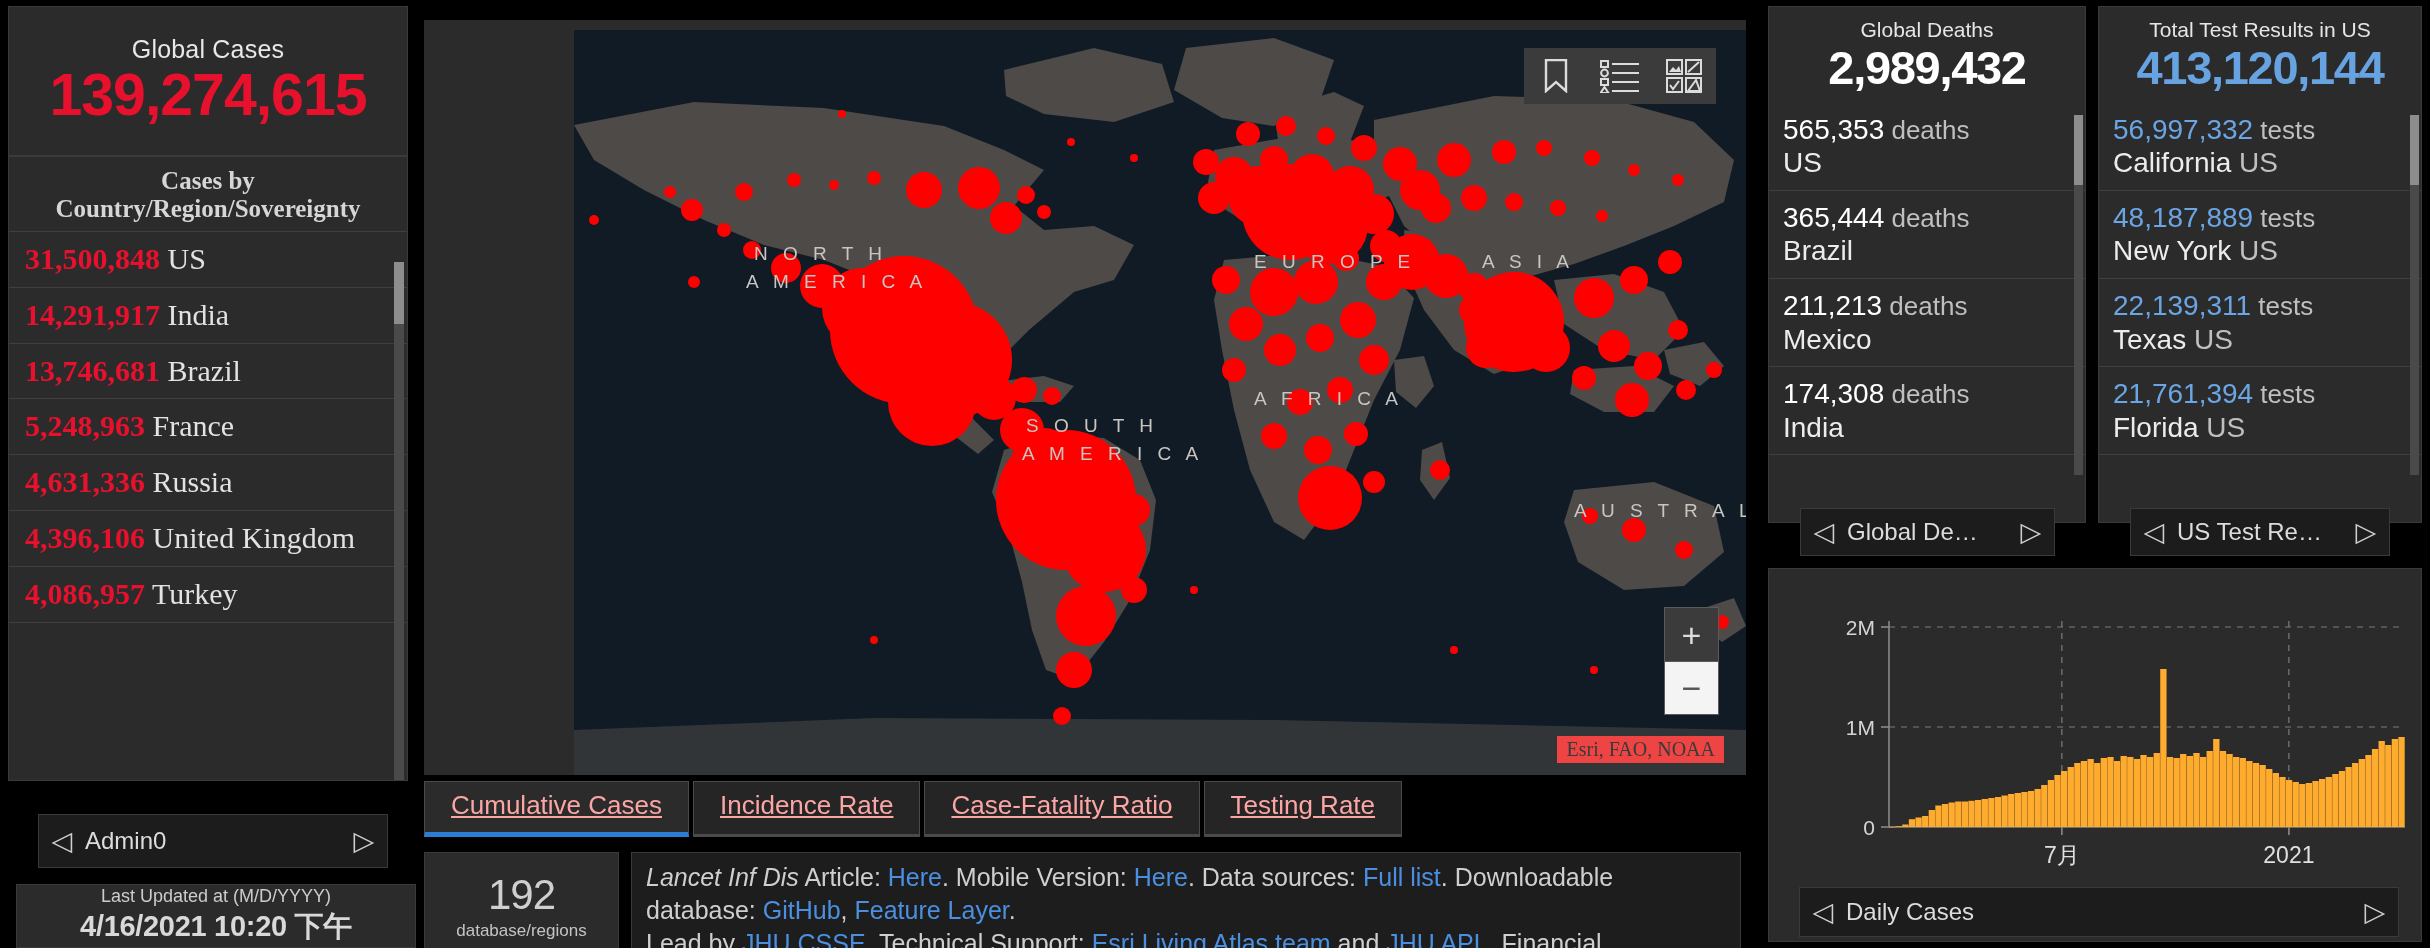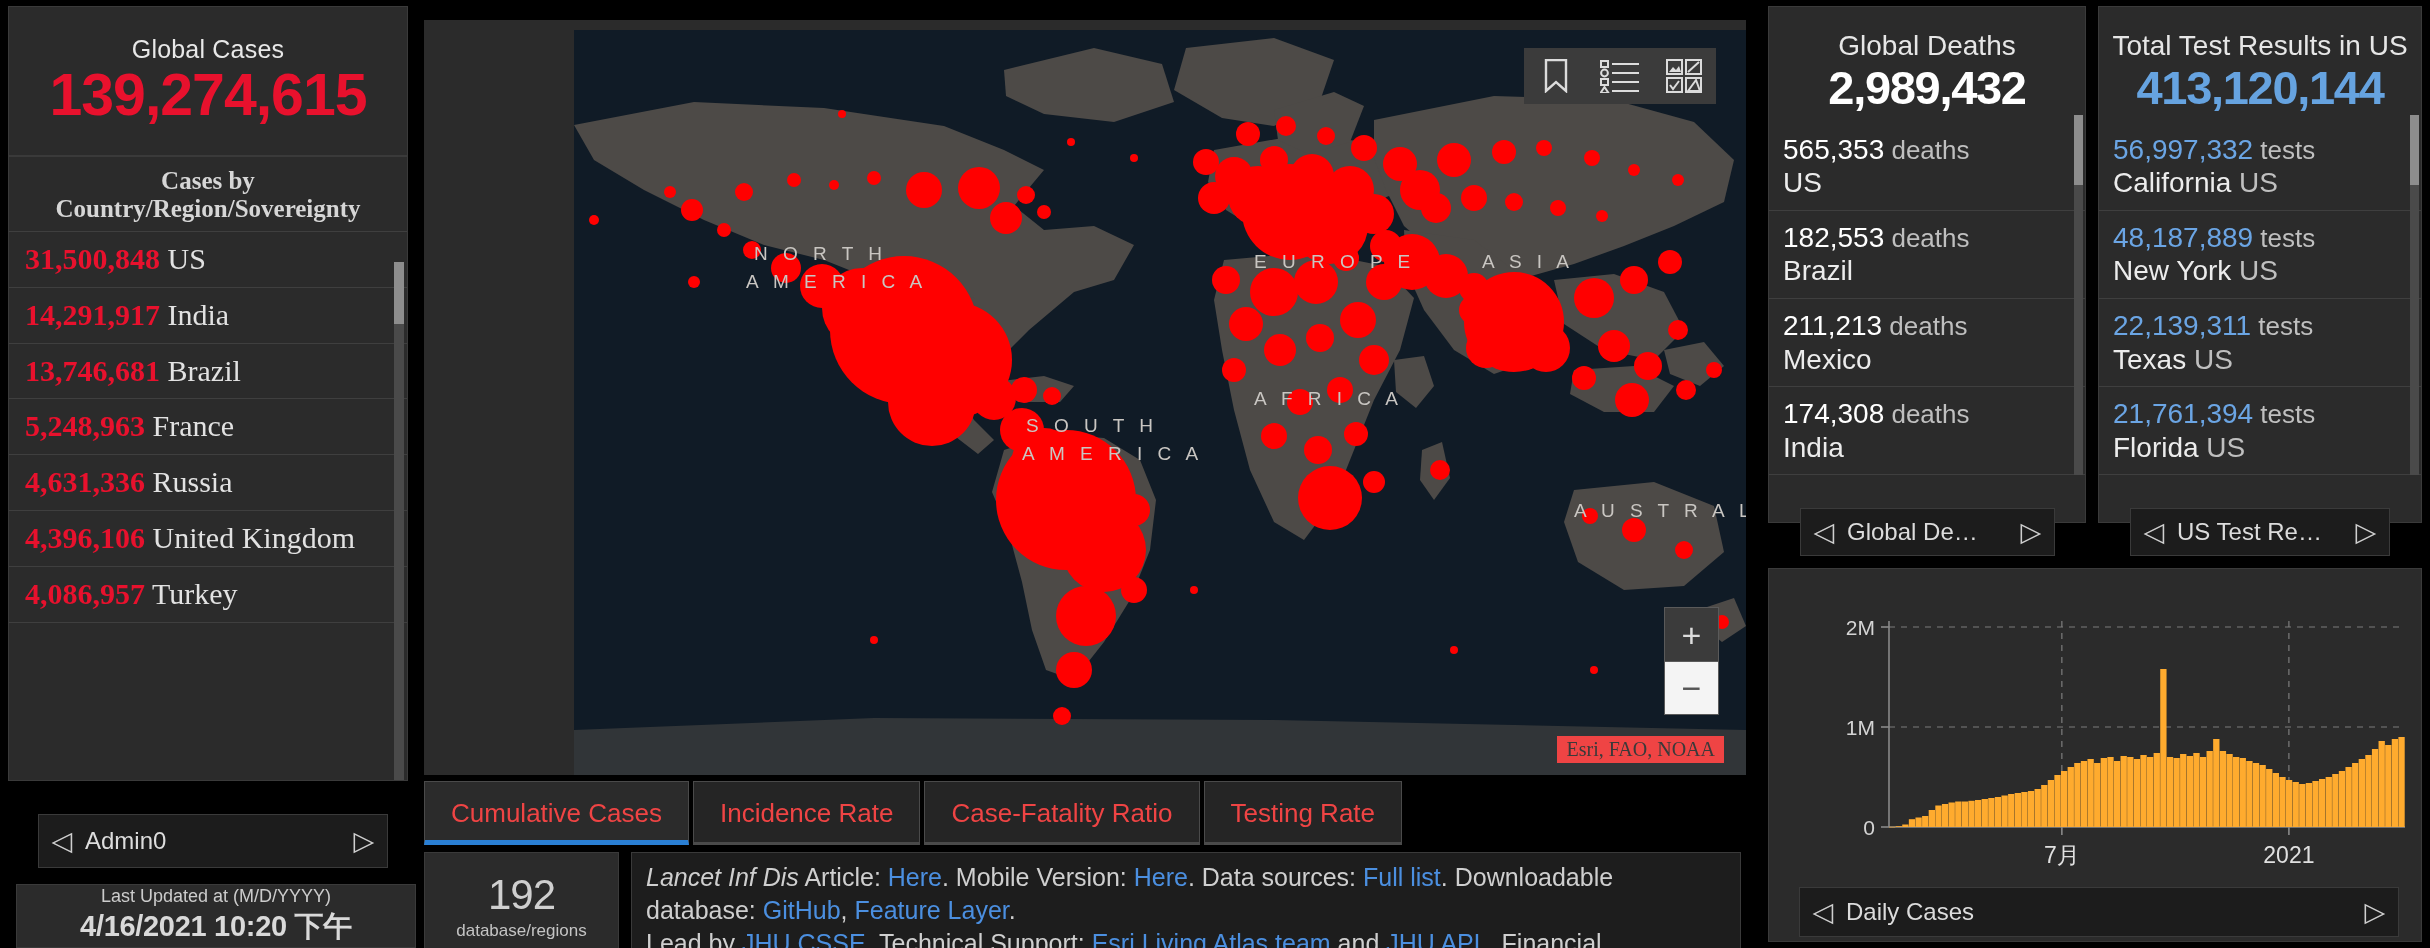--- a/index.html
+++ b/index.html
@@ -108,23 +108,24 @@
     background: #ef4444; color: #3a3a3a;
     font-size: 20px; padding: 2px 9px; z-index: 6; font-family: Liberation Serif, serif;
   }
 
   .map-tabs {
     position: absolute; left: 0; top: 761px;
     display: flex; align-items: flex-end; gap: 4px;
   }
   .mtab {
     background: #252525; border: 1px solid #4a4a4a;
-    color: #ef4444; font-size: 26px;
-    padding: 16px 26px 13px 26px;
+    color: #fca5a5; font-size: 26px;
+    padding: 8px 26px 13px 26px;
     border-bottom: 3px solid #4a4a4a;
+    text-decoration: underline;
   }
   .mtab.active { border-bottom: 5px solid #2a7fd4; background: #2b2b2b; padding-bottom: 11px; }
 
   .bottom-row { position: absolute; left: 0; top: 832px; display: flex; gap: 12px; }
   .countries-panel {
     width: 195px; height: 110px; background: #2b2b2b; border: 1px solid #3a3a3a;
     display: flex; flex-direction: column; align-items: center; justify-content: center;
   }
   .cn-num { font-size: 42px; color: #cfcfcf; font-weight: 400; letter-spacing: -1px; line-height: 1; }
   .cn-lab { font-size: 17px; color: #c4c4c4; margin-top: 5px; }
@@ -135,21 +136,21 @@
     font-size: 25px; line-height: 1.32; color: #cfcfcf;
   }
   .notes-panel a, .lnk { color: #4b8fe0; text-decoration: none; }
   .ital { font-style: italic; }
 
   
   .col-deaths { position: absolute; left: 1768px; top: 6px; width: 318px; height: 545px; }
   .col-tests  { position: absolute; left: 2098px; top: 6px; width: 324px; height: 545px; }
 
   .stat-panel { position: relative; width: 100%; height: 517px; overflow: hidden; }
-  .st-title { text-align: center; font-size: 28px; color: #e6e6e6; padding-top: 11px; margin-top: 12px; }
+  .st-title { text-align: center; font-size: 21px; color: #e6e6e6; padding-top: 11px; }
   .st-value { text-align: center; font-size: 47px; font-weight: 700; letter-spacing: -1.3px; line-height: 1.1; }
   .st-value.red { color: #ffffff; }
   .st-value.blue { color: #66a3e0; }
   .st-list { margin-top: 9px; }
   .st-row { border-bottom: 1px solid #3f3f3f; padding: 10px 8px 10px 14px; line-height: 1.2; }
   .st-row:first-child { border-top: none; }
   .st-n { font-size: 28px; }
   .st-u { font-size: 26px; color: #bfbfbf; }
   .st-place { font-size: 28px; color: #ececec; display: block; }
   .st-place .sfx { color: #bfbfbf; }
@@ -455,21 +456,21 @@
       </div>
     </div>
   </div>
 
   <div class="col-deaths">
     <div class="panel stat-panel deaths">
       <div class="st-title">Global Deaths</div>
       <div class="st-value red">2,989,432</div>
       <div class="st-list" id="deaths-list">
           <div class="st-row"><span class="st-n">565,353</span><span class="st-u"> deaths</span><span class="st-place">US</span></div>
-          <div class="st-row"><span class="st-n">182,553</span><span class="st-u"> deaths</span><span class="st-place">Brazil</span></div>
+          <div class="st-row"><span class="st-n">365,444</span><span class="st-u"> deaths</span><span class="st-place">Brazil</span></div>
           <div class="st-row"><span class="st-n">211,213</span><span class="st-u"> deaths</span><span class="st-place">Mexico</span></div>
           <div class="st-row"><span class="st-n">174,308</span><span class="st-u"> deaths</span><span class="st-place">India</span></div>
         </div>
       <div class="st-scroll">
           <i></i>
         </div>
     </div>
     <div class="pager stat-pager">
       <span class="arw">◁</span>
       <span class="plabel">Global De…</span>

